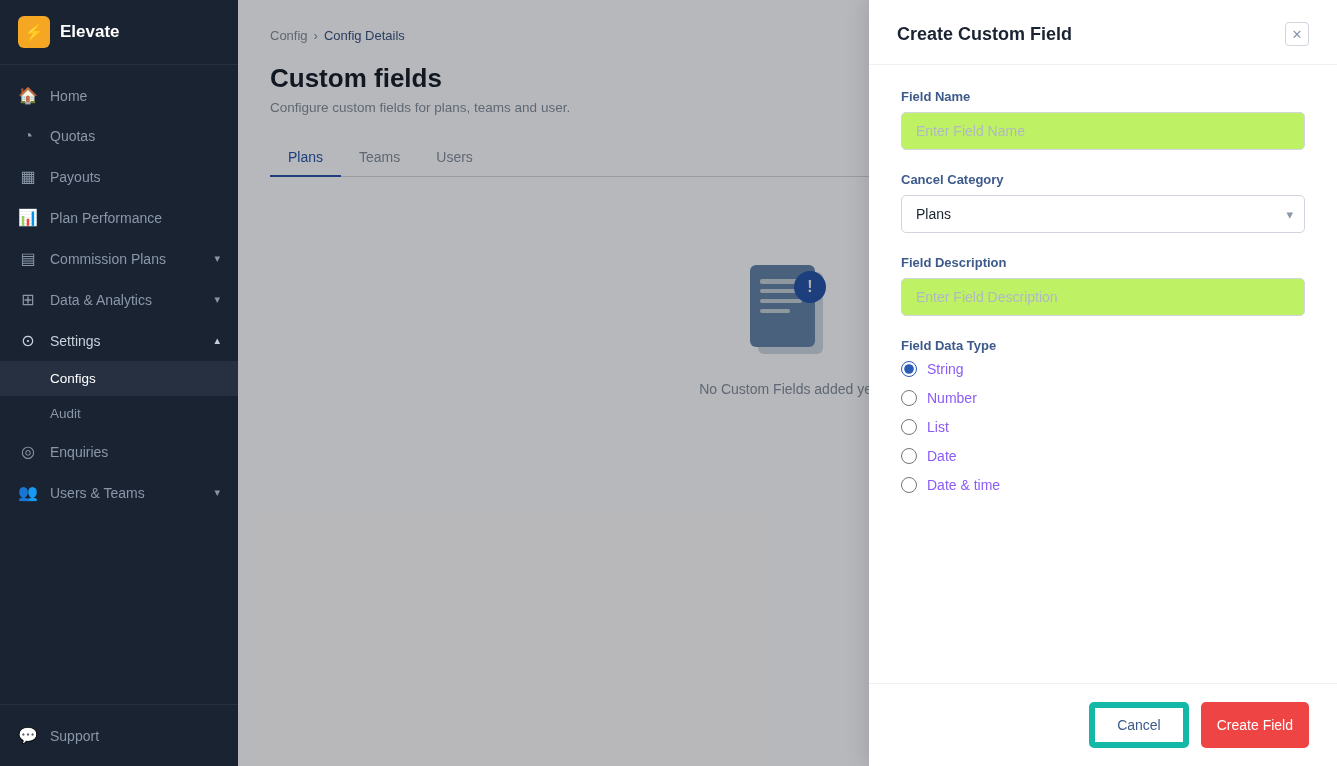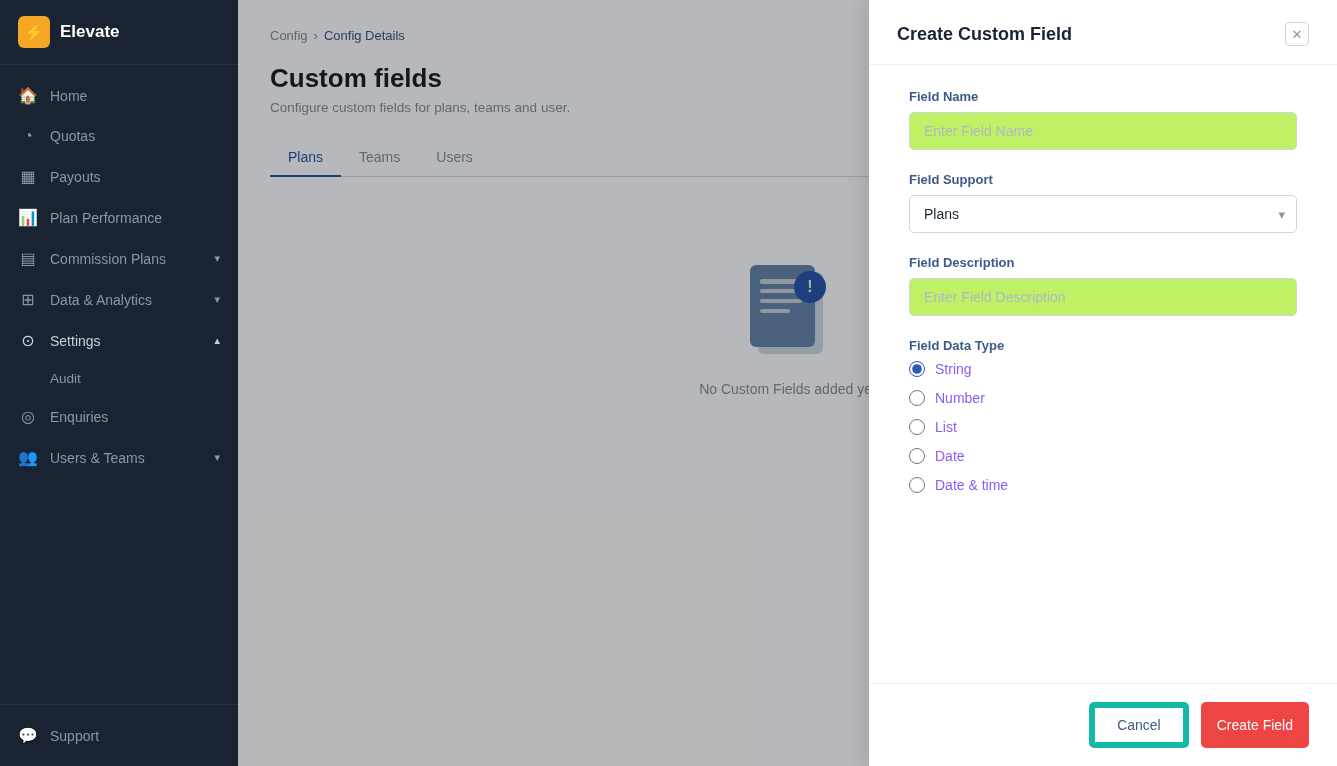--- a/index.html
+++ b/index.html
@@ -181,21 +181,21 @@
       border: 1px solid #d0d5de;
       border-radius: 4px;
       display: flex; align-items: center; justify-content: center;
       cursor: pointer;
       font-size: 13px;
       color: #8a97a8;
       background: white;
     }
     .panel-body {
       flex: 1;
-      padding: 24px 40px;
+      padding: 24px 32px;
       overflow-y: auto;
     }
     .field-group {
       margin-bottom: 22px;
     }
     .field-label {
       font-size: 13px;
       font-weight: 600;
       color: #3d5a8a;
       margin-bottom: 8px;
@@ -325,20 +325,23 @@
       <span>Data &amp; Analytics</span>
       <span class="chevron">▾</span>
     </div>
 
     <div class="nav-item active-parent">
       <span class="nav-icon">⊙</span>
       <span>Settings</span>
       <span class="chevron">▴</span>
     </div>
     <div class="nav-sub">
+      <div class="nav-sub-item active">
+        <span>Configs</span>
+      </div>
       <div class="nav-sub-item">
         <span>Audit</span>
       </div>
     </div>
 
     <div class="nav-item">
       <span class="nav-icon">◎</span>
       <span>Enquiries</span>
     </div>
 
@@ -401,21 +404,21 @@
       <button class="panel-close">✕</button>
     </div>
     <div class="panel-body">
 
       <div class="field-group">
         <label class="field-label">Field Name</label>
         <input class="field-input" type="text" placeholder="Enter Field Name" style="">
       </div>
 
       <div class="field-group">
-        <label class="field-label">Field Support</label>
+        <label class="field-label">Cancel Category</label>
         <div class="field-select-wrap">
           <select class="field-select">
             <option>Plans</option>
             <option>Teams</option>
             <option>Users</option>
           </select>
           <span class="field-select-chevron">▾</span>
         </div>
       </div>
 

